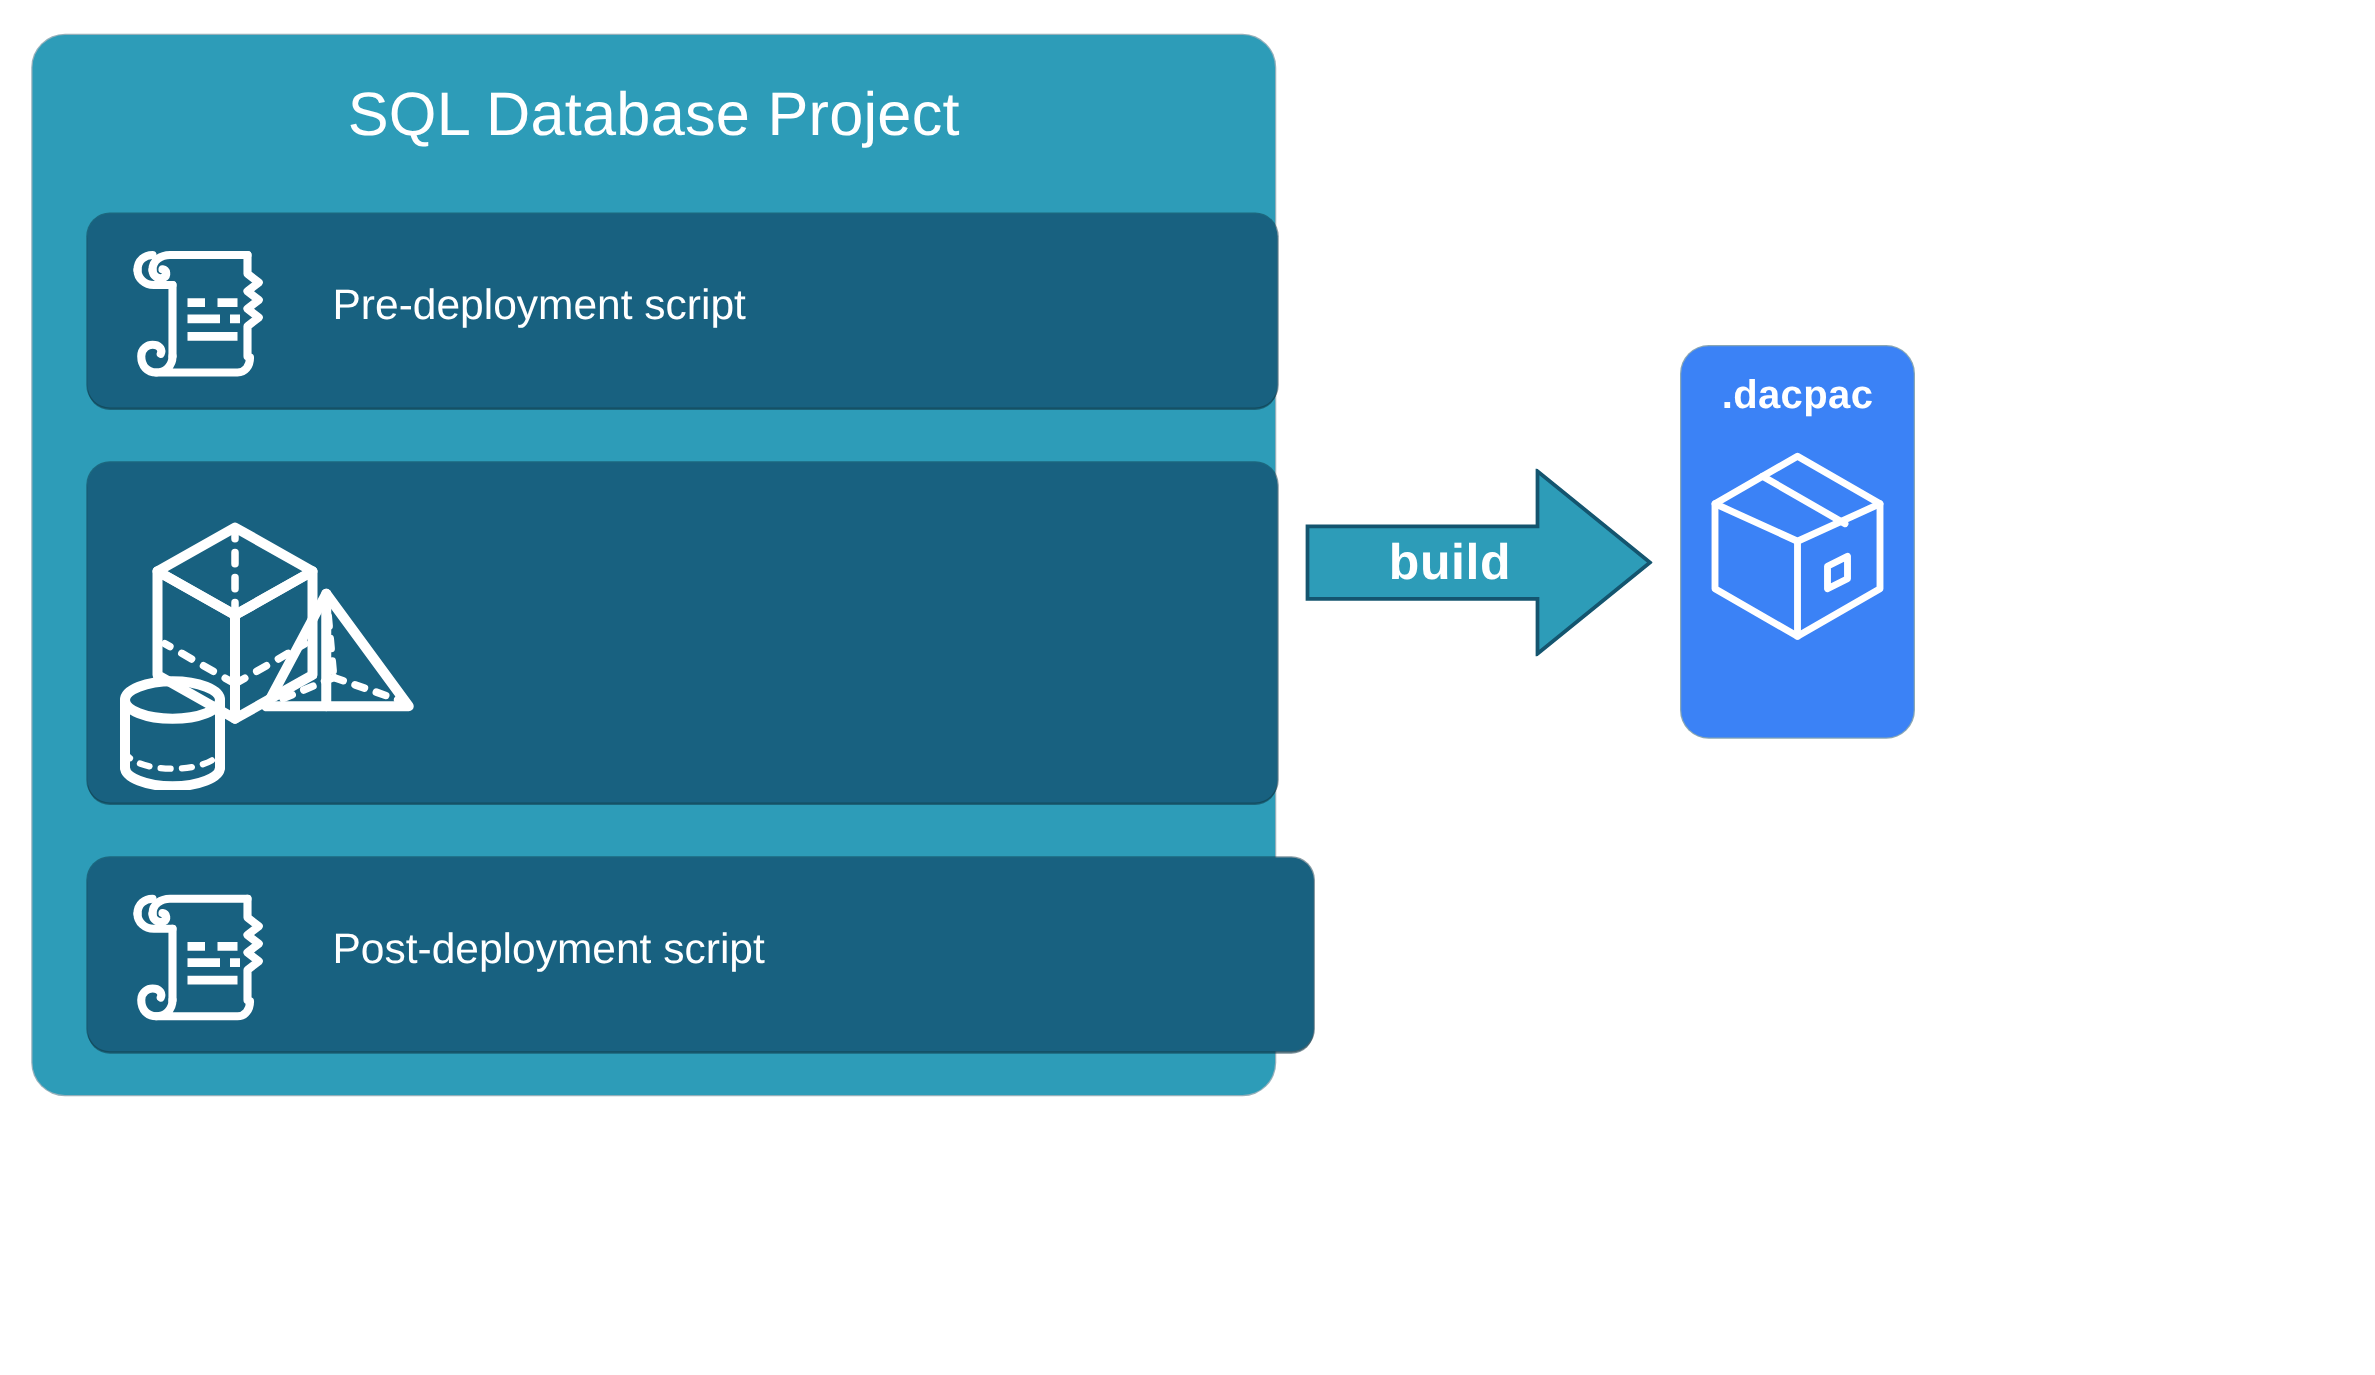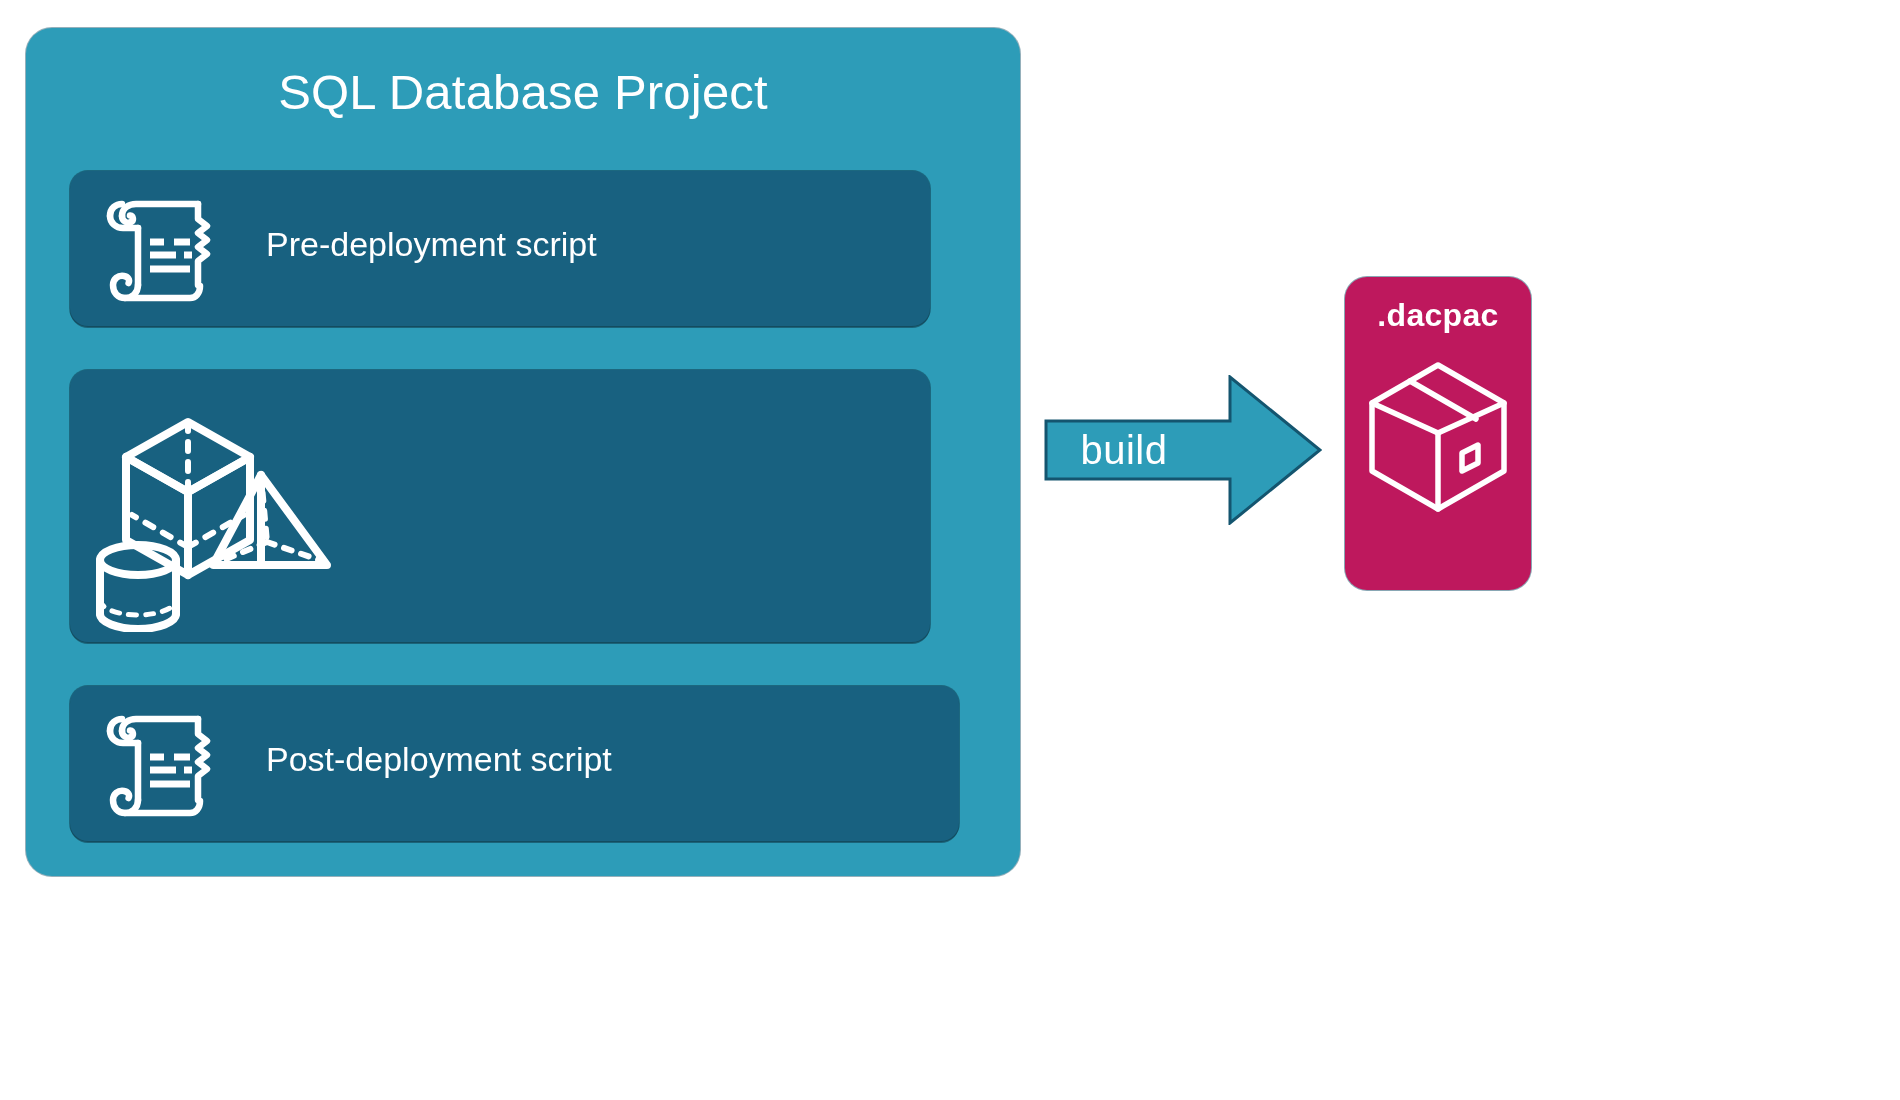--- a/index.html
+++ b/index.html
@@ -38,21 +38,21 @@
     font-size: 49px;
     font-weight: 400;
     letter-spacing: 0.2px;
     white-space: nowrap;
   }
 
   
   .card {
     position: absolute;
     left: 44px;
-    width: 860px;
+    width: 952px;
     background: #186180;
     border-radius: 18px;
     box-shadow: 0 2px 0 0 rgba(12,52,70,0.55), 0 0 0 1px rgba(12,52,70,0.5);
   }
   #card-pre   { top: 143px; height: 155px; }
   #card-objs  { top: 342px; height: 272px; }
   #card-post  { top: 658px; height: 155px; padding-left: 29px; }
 
   .card-label {
     position: absolute;
@@ -77,42 +77,42 @@
   
   #build-arrow {
     position: absolute;
     left: 1044px;
     top: 375px;
     width: 278px;
     height: 150px;
   }
   #build-label {
     position: absolute;
-    left: 1008px;
+    left: 1044px;
     top: 375px;
     width: 232px;
     height: 150px;
     display: flex;
     align-items: center;
     justify-content: center;
     color: #ffffff;
     font-size: 40px;
-    font-weight: normal;
+    font-weight: bold;
     letter-spacing: 0.5px;
     pointer-events: none;
   }
 
   
   #dacpac-card {
     position: absolute;
     left: 1345px;
     top: 277px;
     width: 186px;
     height: 313px;
-    background: #be185d;
+    background: #3b82f6;
     border-radius: 22px;
     box-shadow: 0 0 0 1px rgba(20,80,105,0.5);
   }
   #dacpac-title {
     position: absolute;
     left: 0;
     top: 20px;
     width: 100%;
     text-align: center;
     color: #ffffff;

